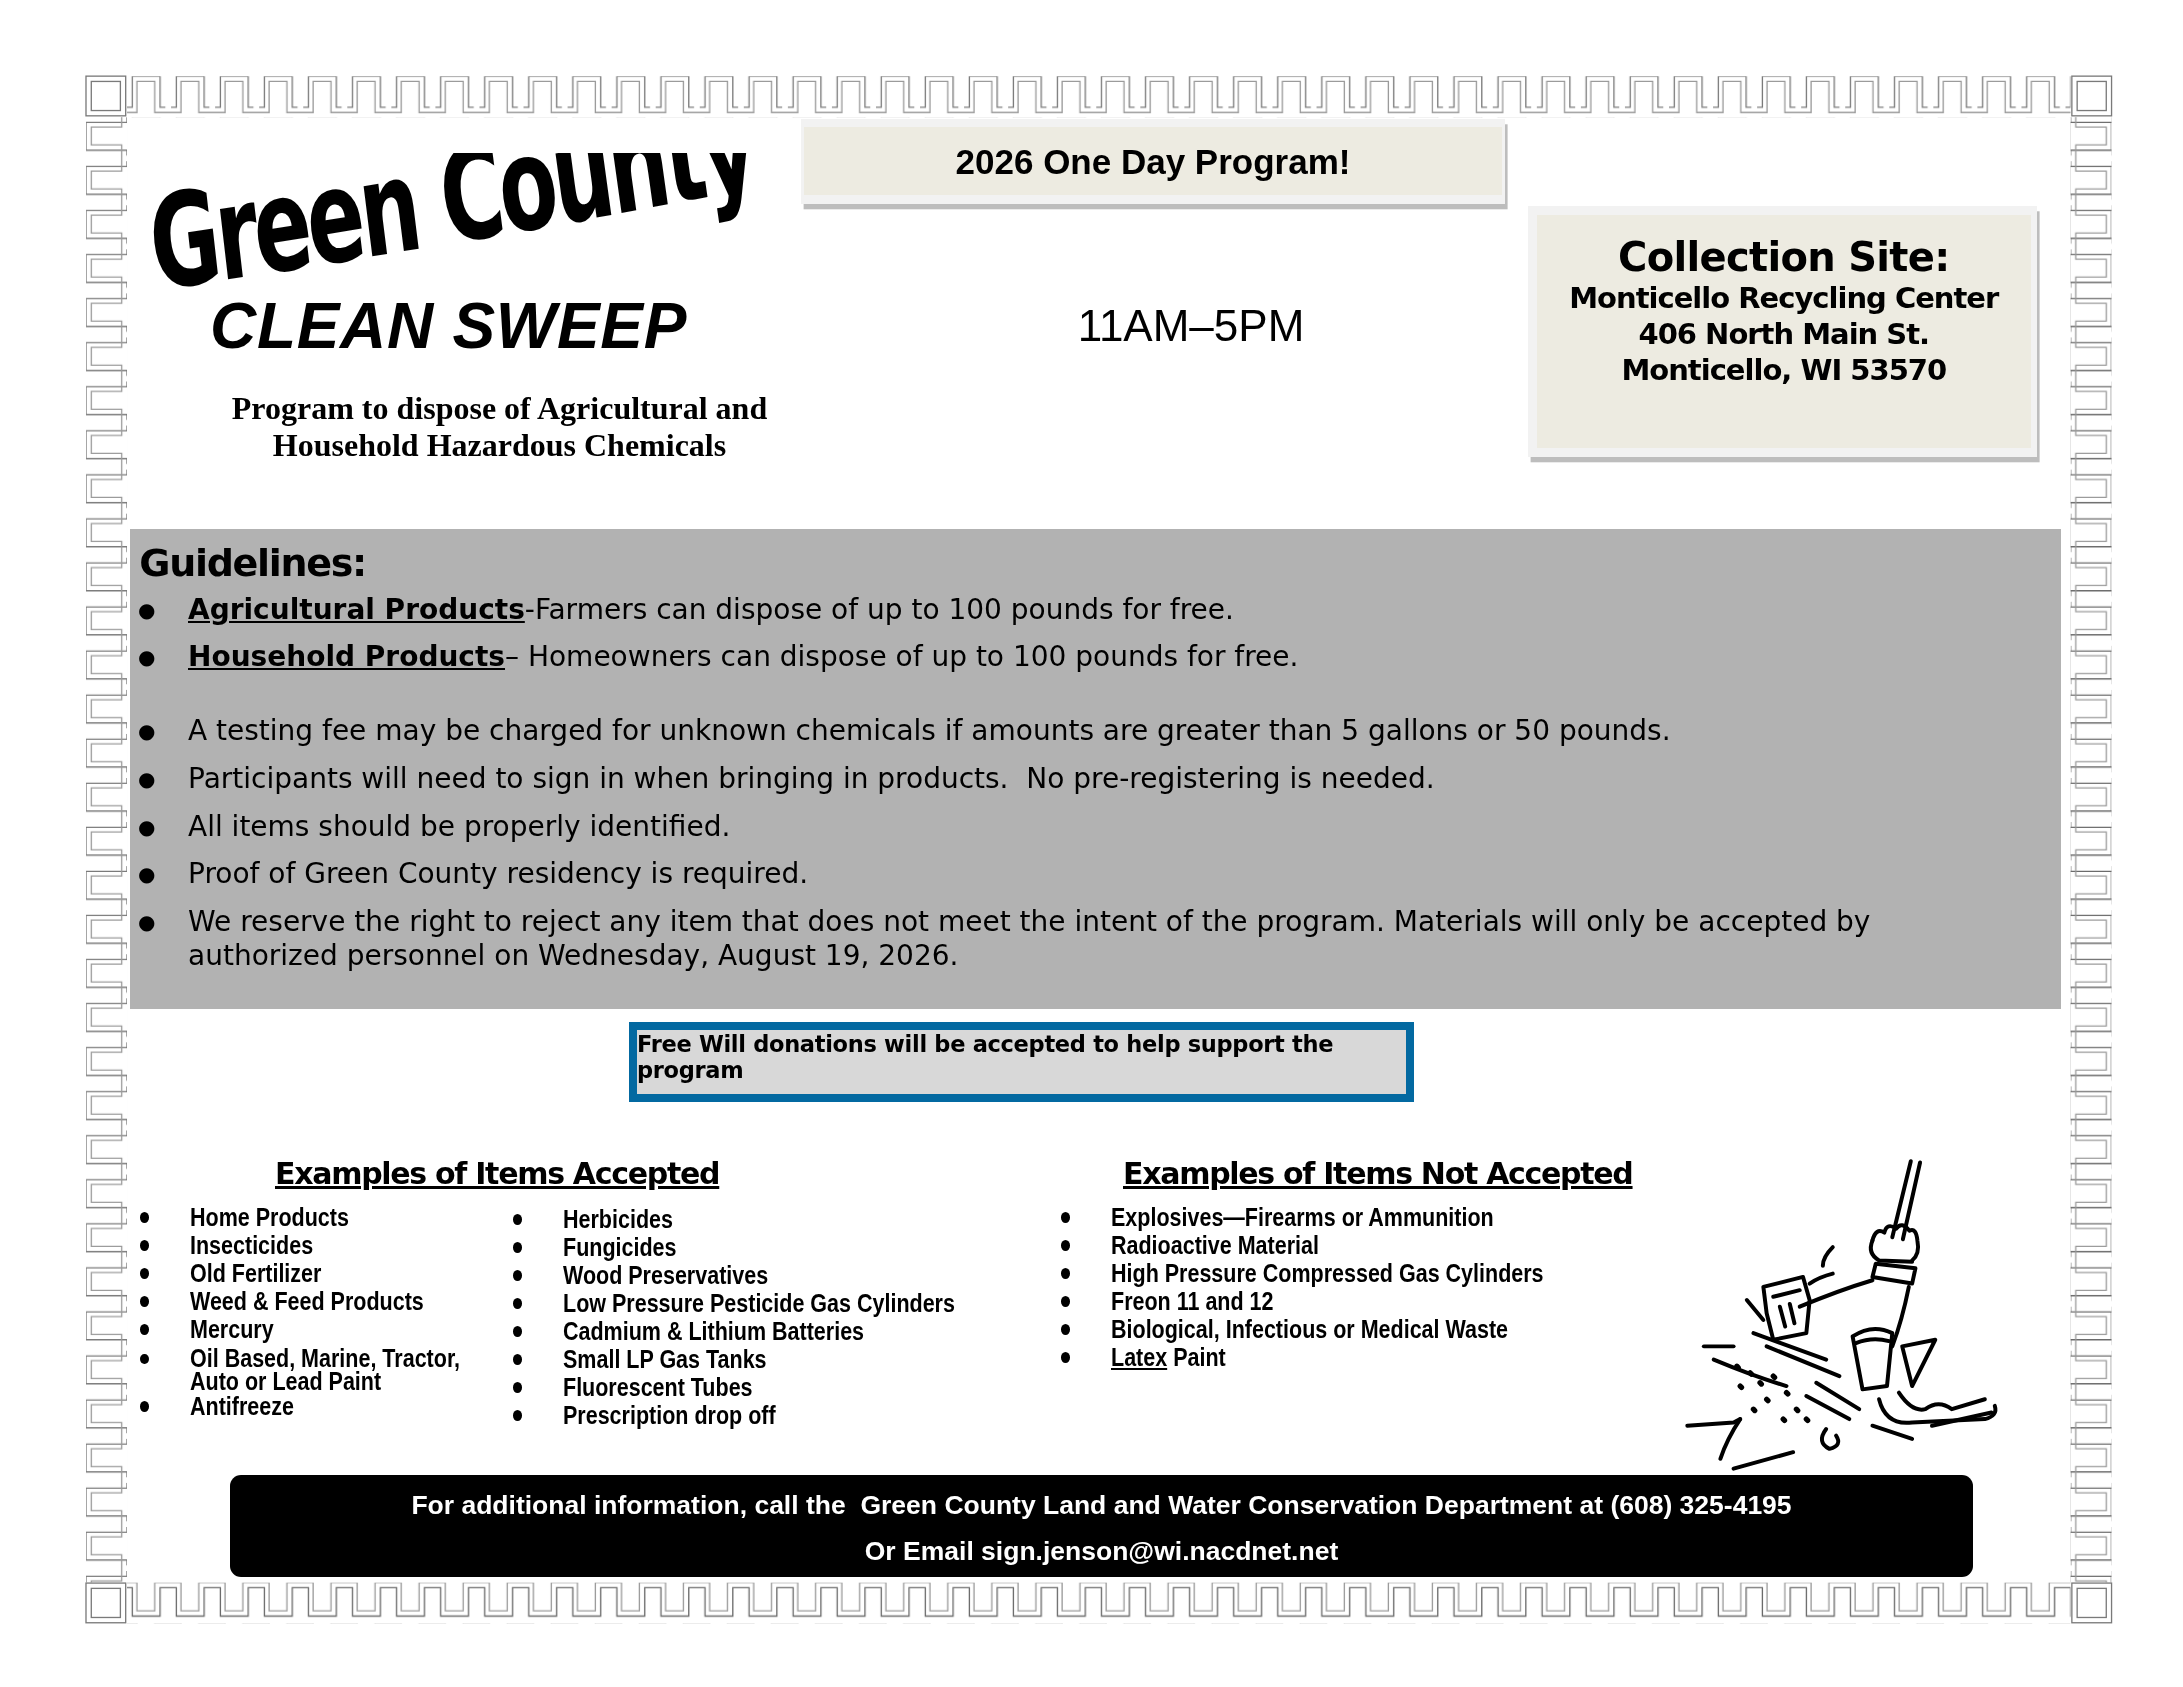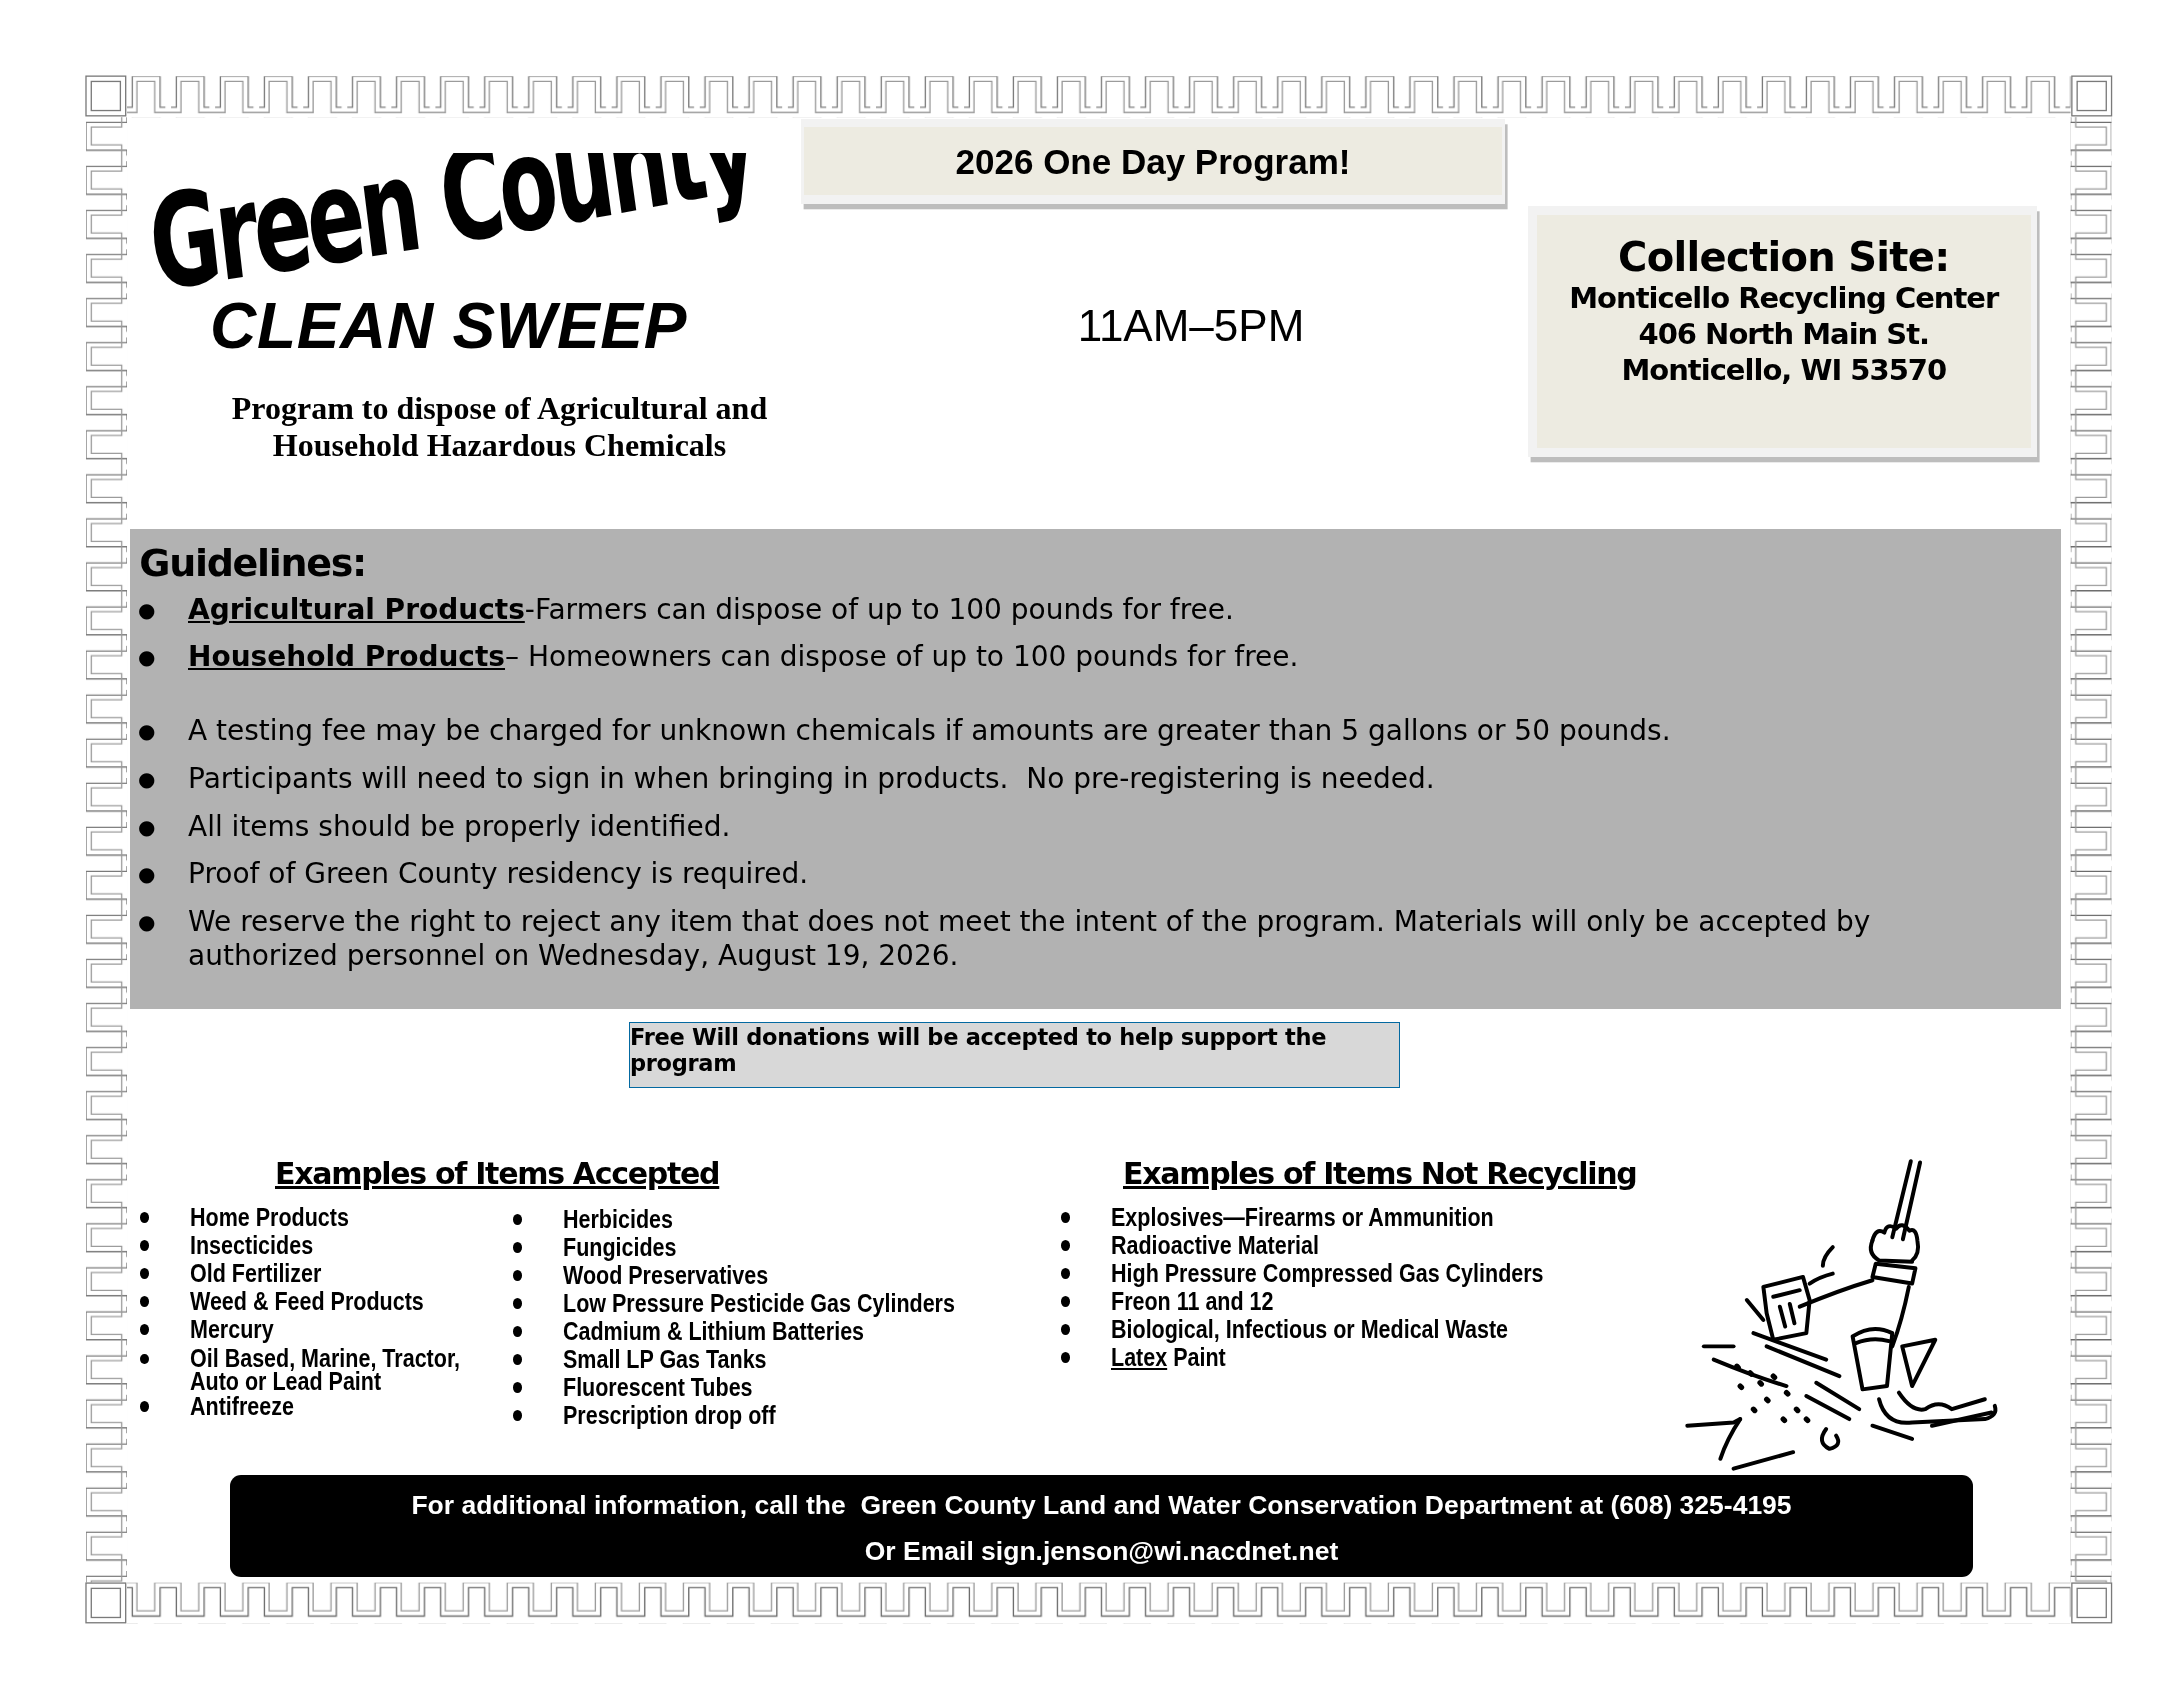--- a/index.html
+++ b/index.html
@@ -28,21 +28,21 @@
 
   
   .guidelines { position:absolute; left:130px; top:529px; width:1931px; height:480px; background:#b2b2b2; }
   .guide-title { position:absolute; left:9.3px; top:14.6px; font-family:"DejaVu Sans", sans-serif; font-weight:bold; font-size:38px; letter-spacing:-1.3px; line-height:1; }
   .guide-item { position:absolute; left:0; width:1919px; font-family:"DejaVu Sans", sans-serif; font-size:28px; line-height:34px; }
   .guide-item .bullet { position:absolute; left:8px; top:0; font-size:20px; }
   .guide-item .txt { position:absolute; left:58px; width:1852px; }
   .guide-item u { font-weight:bold; }
 
   
-  .donation { position:absolute; left:629px; top:1022px; width:769px; height:64px; background:#d8d8d8; border:1px solid #0369a1; display:flex; align-items:center; justify-content:center; }
+  .donation { position:absolute; left:629px; top:1022px; width:769px; height:64px; background:#d8d8d8; border:8px solid #0369a1; display:flex; align-items:center; justify-content:center; }
   .donation-text { font-family:"DejaVu Sans", sans-serif; font-weight:bold; font-size:22.5px; letter-spacing:-0.3px; margin-top:-9.3px; }
 
   
   .list-heading { position:absolute; font-family:"DejaVu Sans", sans-serif; font-weight:bold; font-size:30px; text-decoration:underline; letter-spacing:-1.3px; line-height:1; text-decoration-thickness:2.6px; }
   .list { position:absolute; margin:0; padding:0; list-style:none; }
   .list li { position:relative; font-family:"Liberation Sans", sans-serif; font-weight:bold; font-size:25px; line-height:28px; padding-left:50px; transform-origin:left; }
   .list li .dot { position:absolute; left:0; top:9.3px; width:9.3px; height:10.6px; border-radius:50%; background:#000; }
   .condensed { display:inline-block; transform:scaleX(0.86); transform-origin:left; white-space:nowrap; }
 
   
@@ -180,21 +180,21 @@
   <li><span class="dot"></span><span class="condensed">Herbicides</span></li>
   <li><span class="dot"></span><span class="condensed">Fungicides</span></li>
   <li><span class="dot"></span><span class="condensed">Wood Preservatives</span></li>
   <li><span class="dot"></span><span class="condensed">Low Pressure Pesticide Gas Cylinders</span></li>
   <li><span class="dot"></span><span class="condensed">Cadmium &amp; Lithium Batteries</span></li>
   <li><span class="dot"></span><span class="condensed">Small LP Gas Tanks</span></li>
   <li><span class="dot"></span><span class="condensed">Fluorescent Tubes</span></li>
   <li><span class="dot"></span><span class="condensed">Prescription drop off</span></li>
 </ul>
 
-<div class="list-heading" style="left:1123px; top:1159px;">Examples of Items Not Recycling</div>
+<div class="list-heading" style="left:1123px; top:1159px;">Examples of Items Not Accepted</div>
 
 <ul class="list" style="left:1061px; top:1203px;">
   <li><span class="dot"></span><span class="condensed">Explosives—Firearms or Ammunition</span></li>
   <li><span class="dot"></span><span class="condensed">Radioactive Material</span></li>
   <li><span class="dot"></span><span class="condensed">High Pressure Compressed Gas Cylinders</span></li>
   <li><span class="dot"></span><span class="condensed">Freon 11 and 12</span></li>
   <li><span class="dot"></span><span class="condensed">Biological, Infectious or Medical Waste</span></li>
   <li><span class="dot"></span><span class="condensed"><u>Latex</u><span style="white-space:pre;"> Paint</span></span></li>
 </ul>
 

